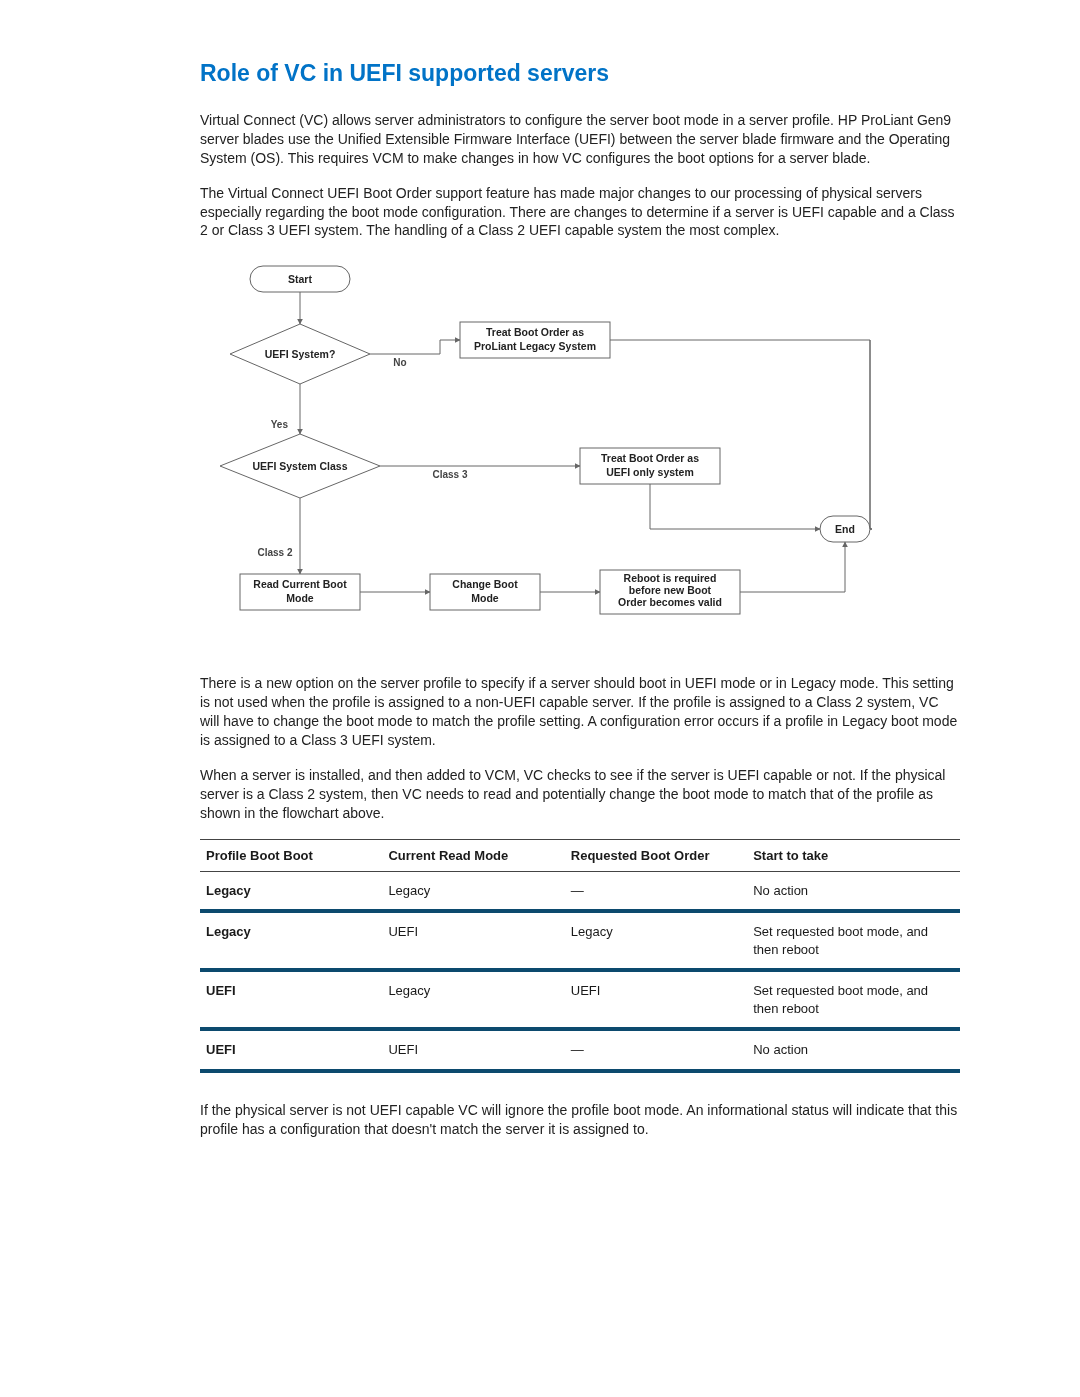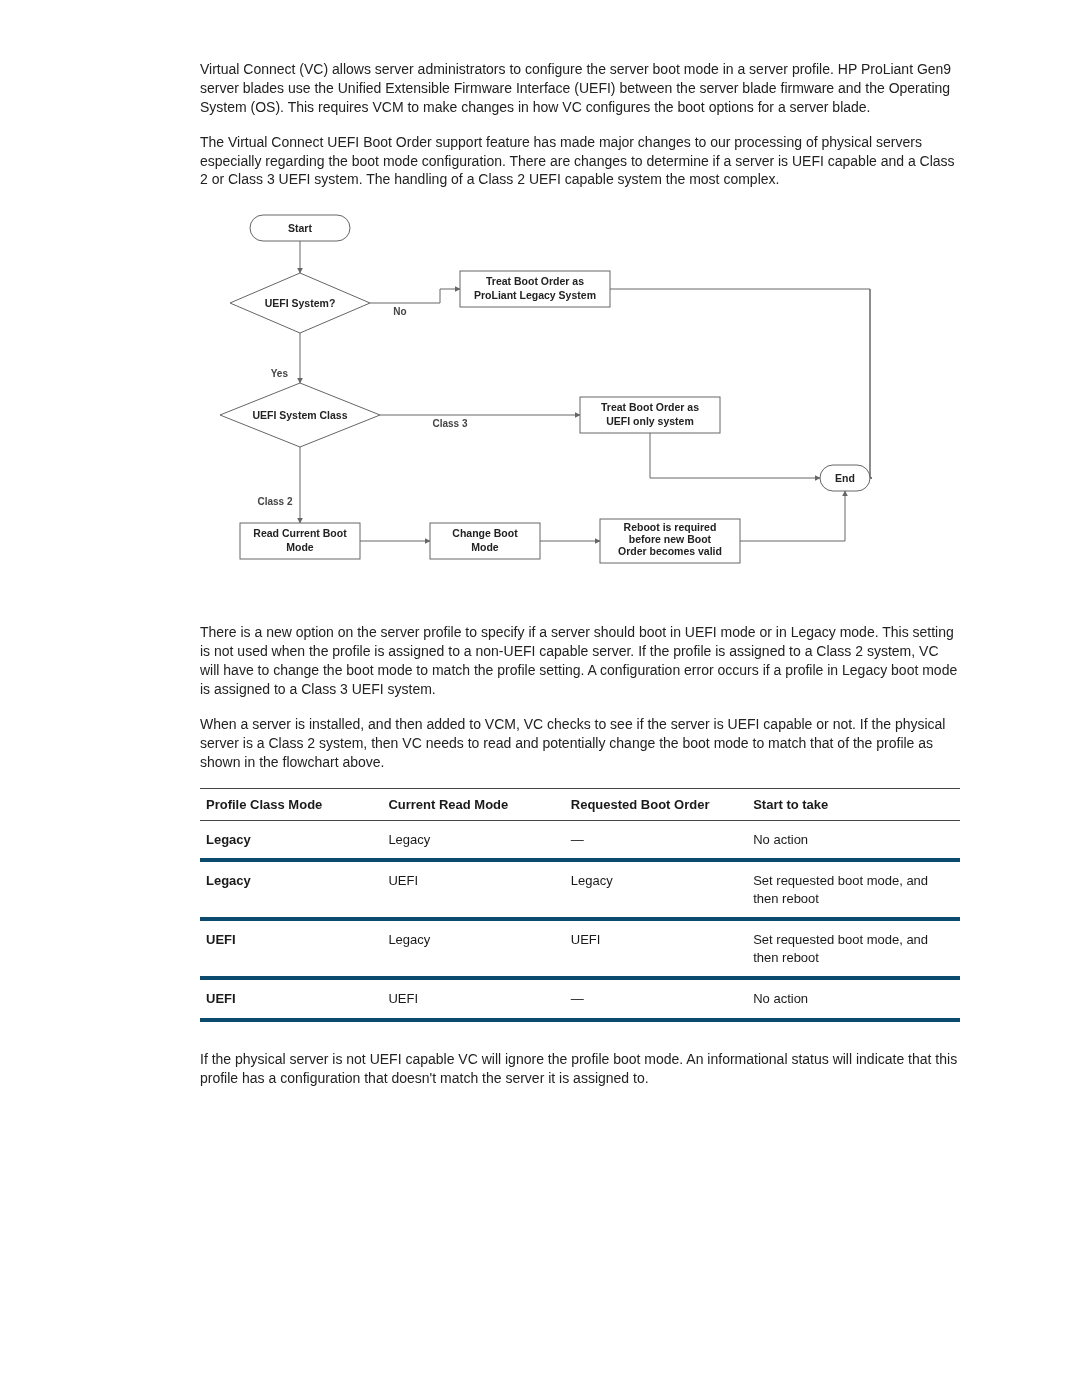--- a/index.html
+++ b/index.html
@@ -63,20 +63,21 @@
   col.c1 { width: 24%; }
   col.c2 { width: 24%; }
   col.c3 { width: 24%; }
   col.c4 { width: 28%; }
 </style>
 </head>
 <body>
 
 <div class="page">
 
+  <h1 class="title">Role of VC in UEFI supported servers</h1>
 
   <p class="body">Virtual Connect (VC) allows server administrators to configure the server boot mode in a server profile. HP ProLiant Gen9 server blades use the Unified Extensible Firmware Interface (UEFI) between the server blade firmware and the Operating System (OS). This requires VCM to make changes in how VC configures the boot options for a server blade.</p>
   <p class="body">The Virtual Connect UEFI Boot Order support feature has made major changes to our processing of physical servers especially regarding the boot mode configuration. There are changes to determine if a server is UEFI capable and a Class 2 or Class 3 UEFI system. The handling of a Class 2 UEFI capable system the most complex.</p>
 
   <div class="flowchart">
     <svg viewBox="0 0 680 400">
       <defs>
         <marker id="arrow" viewBox="0 0 10 10" refX="9" refY="5" markerWidth="6" markerHeight="6" orient="auto-start-reverse">
           <path d="M 0 0 L 10 5 L 0 10 z" fill="#666"></path>
         </marker>
@@ -168,21 +169,21 @@
 
   <table class="boot">
     <colgroup>
         <col class="c1">
         <col class="c2">
         <col class="c3">
         <col class="c4">
       </colgroup>
     <thead>
       <tr>
-        <th>Profile Class Mode</th>
+        <th>Profile Boot Boot</th>
         <th>Current Read Mode</th>
         <th>Requested Boot Order</th>
         <th>Start to take</th>
       </tr>
     </thead>
     <tbody>
       <tr>
         <td class="first">Legacy</td>
         <td>Legacy</td>
         <td>—</td>

